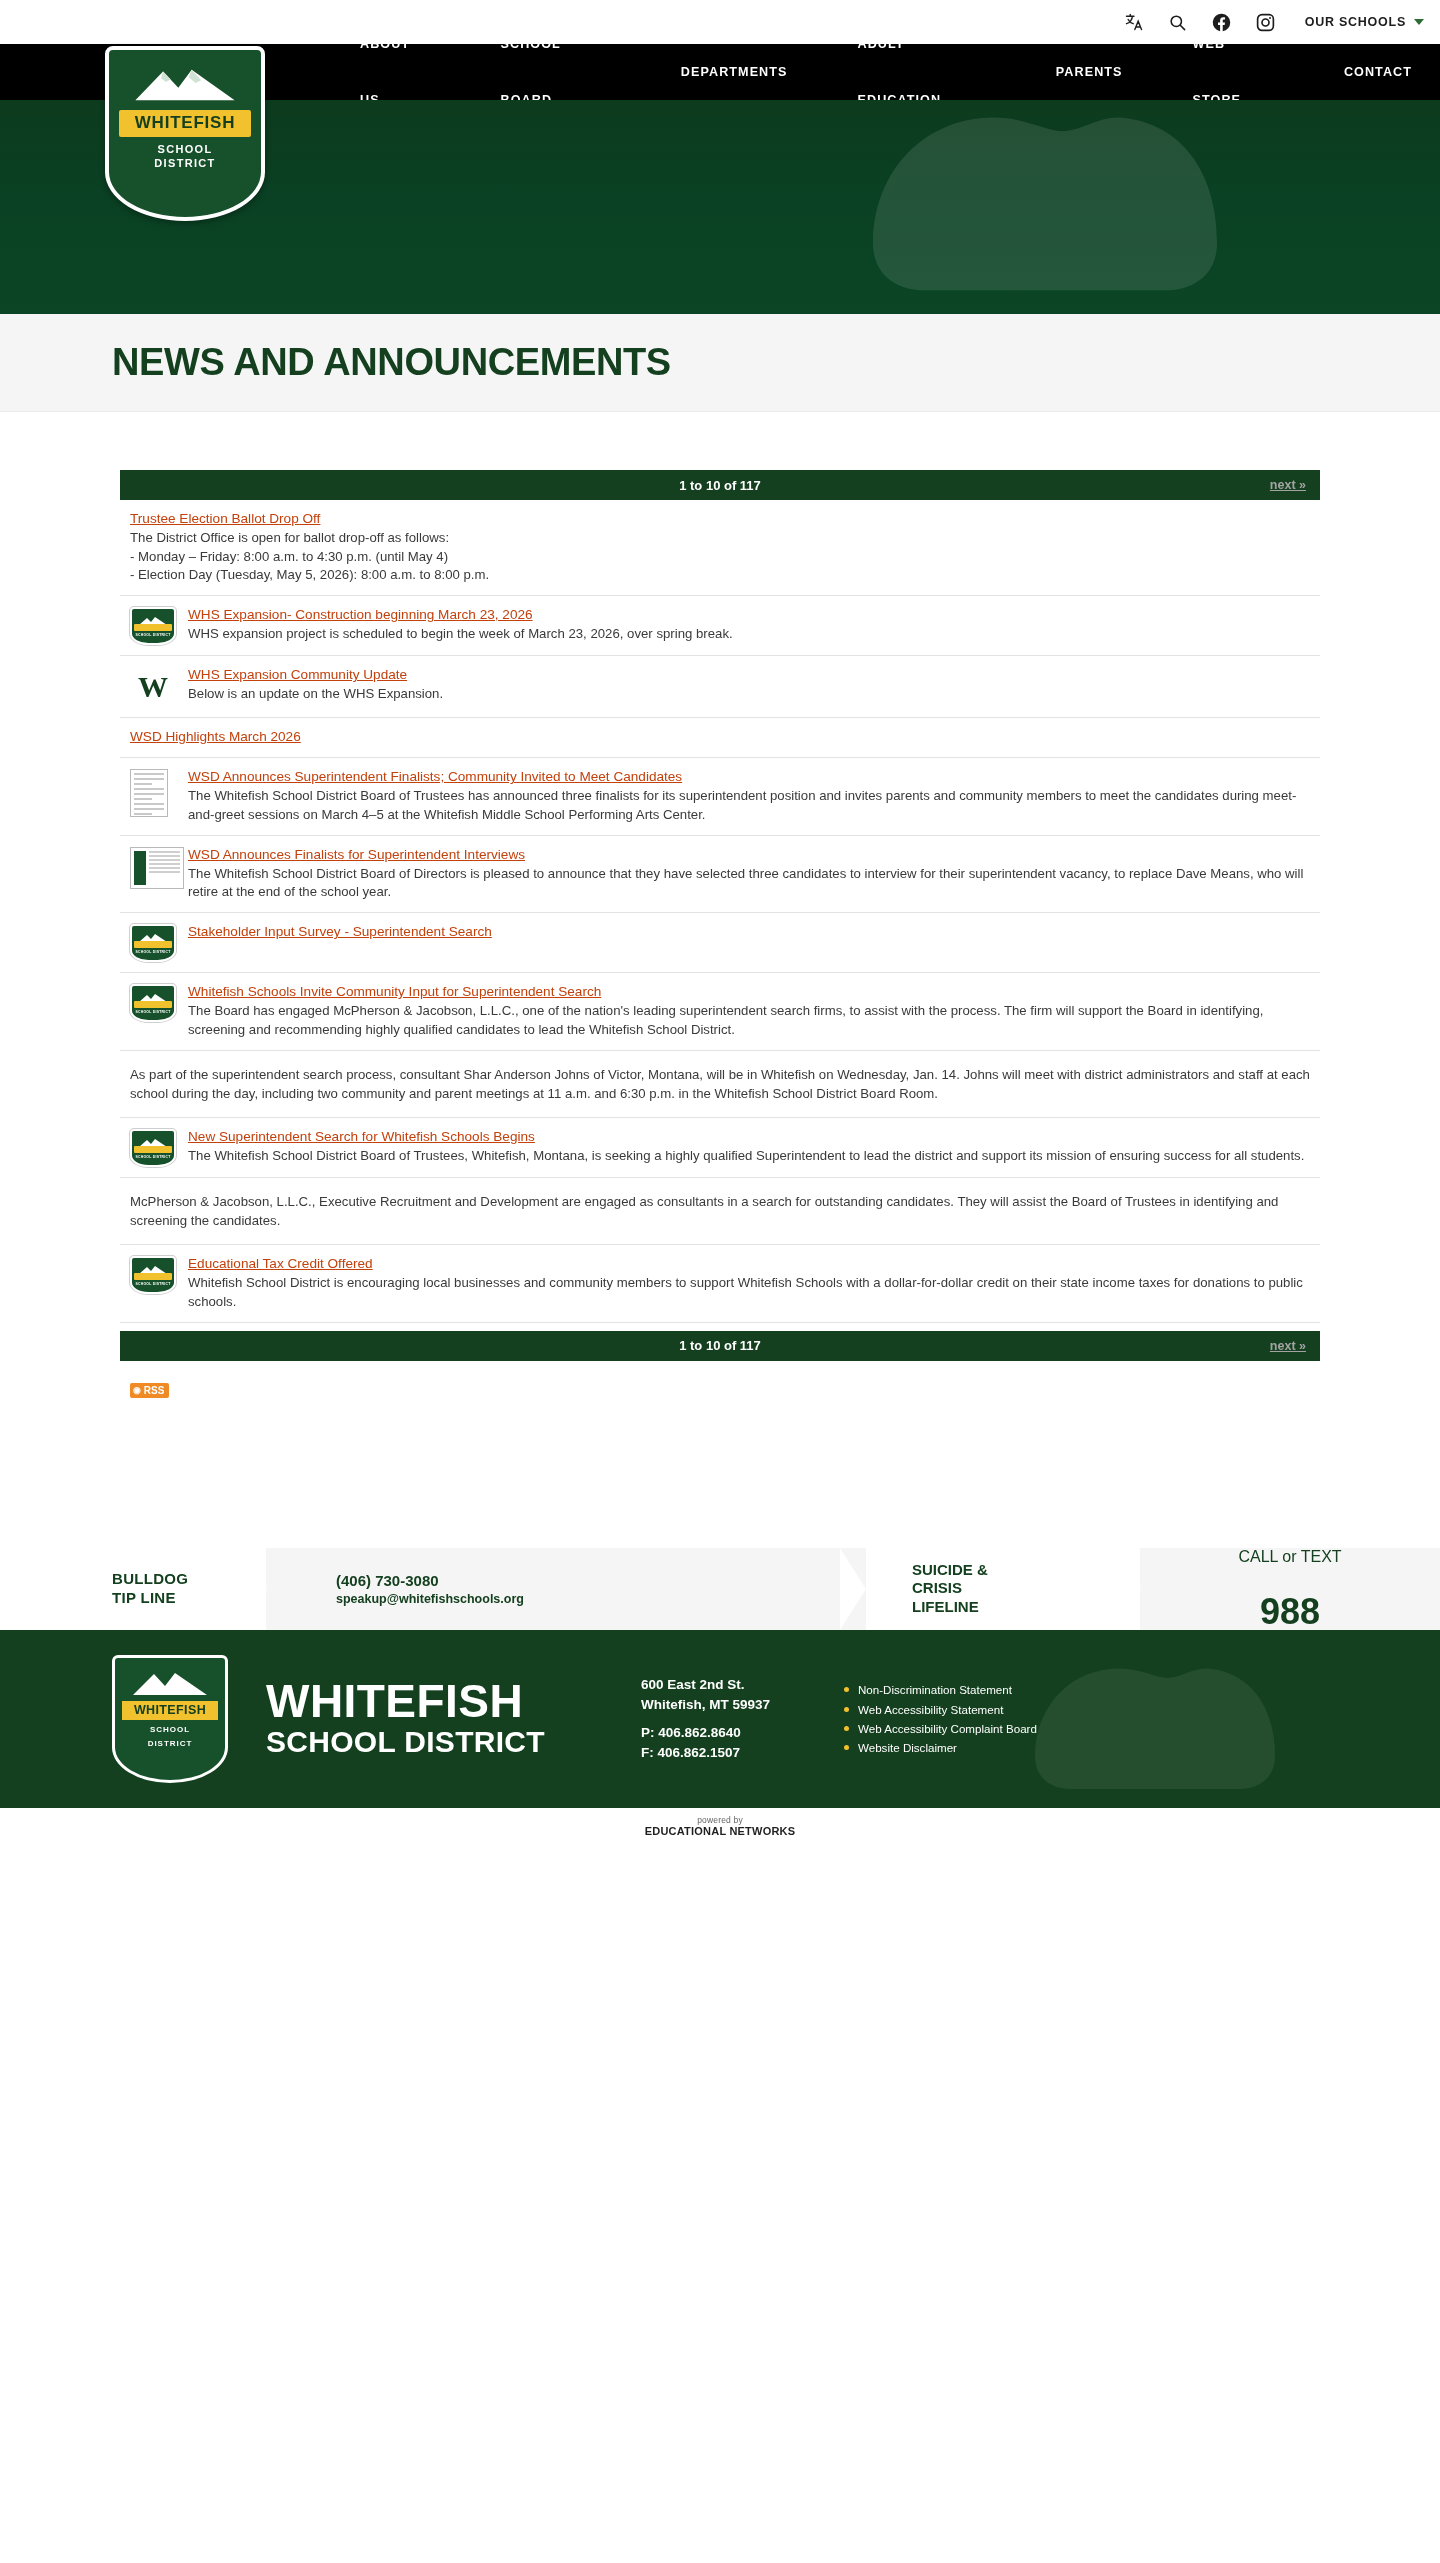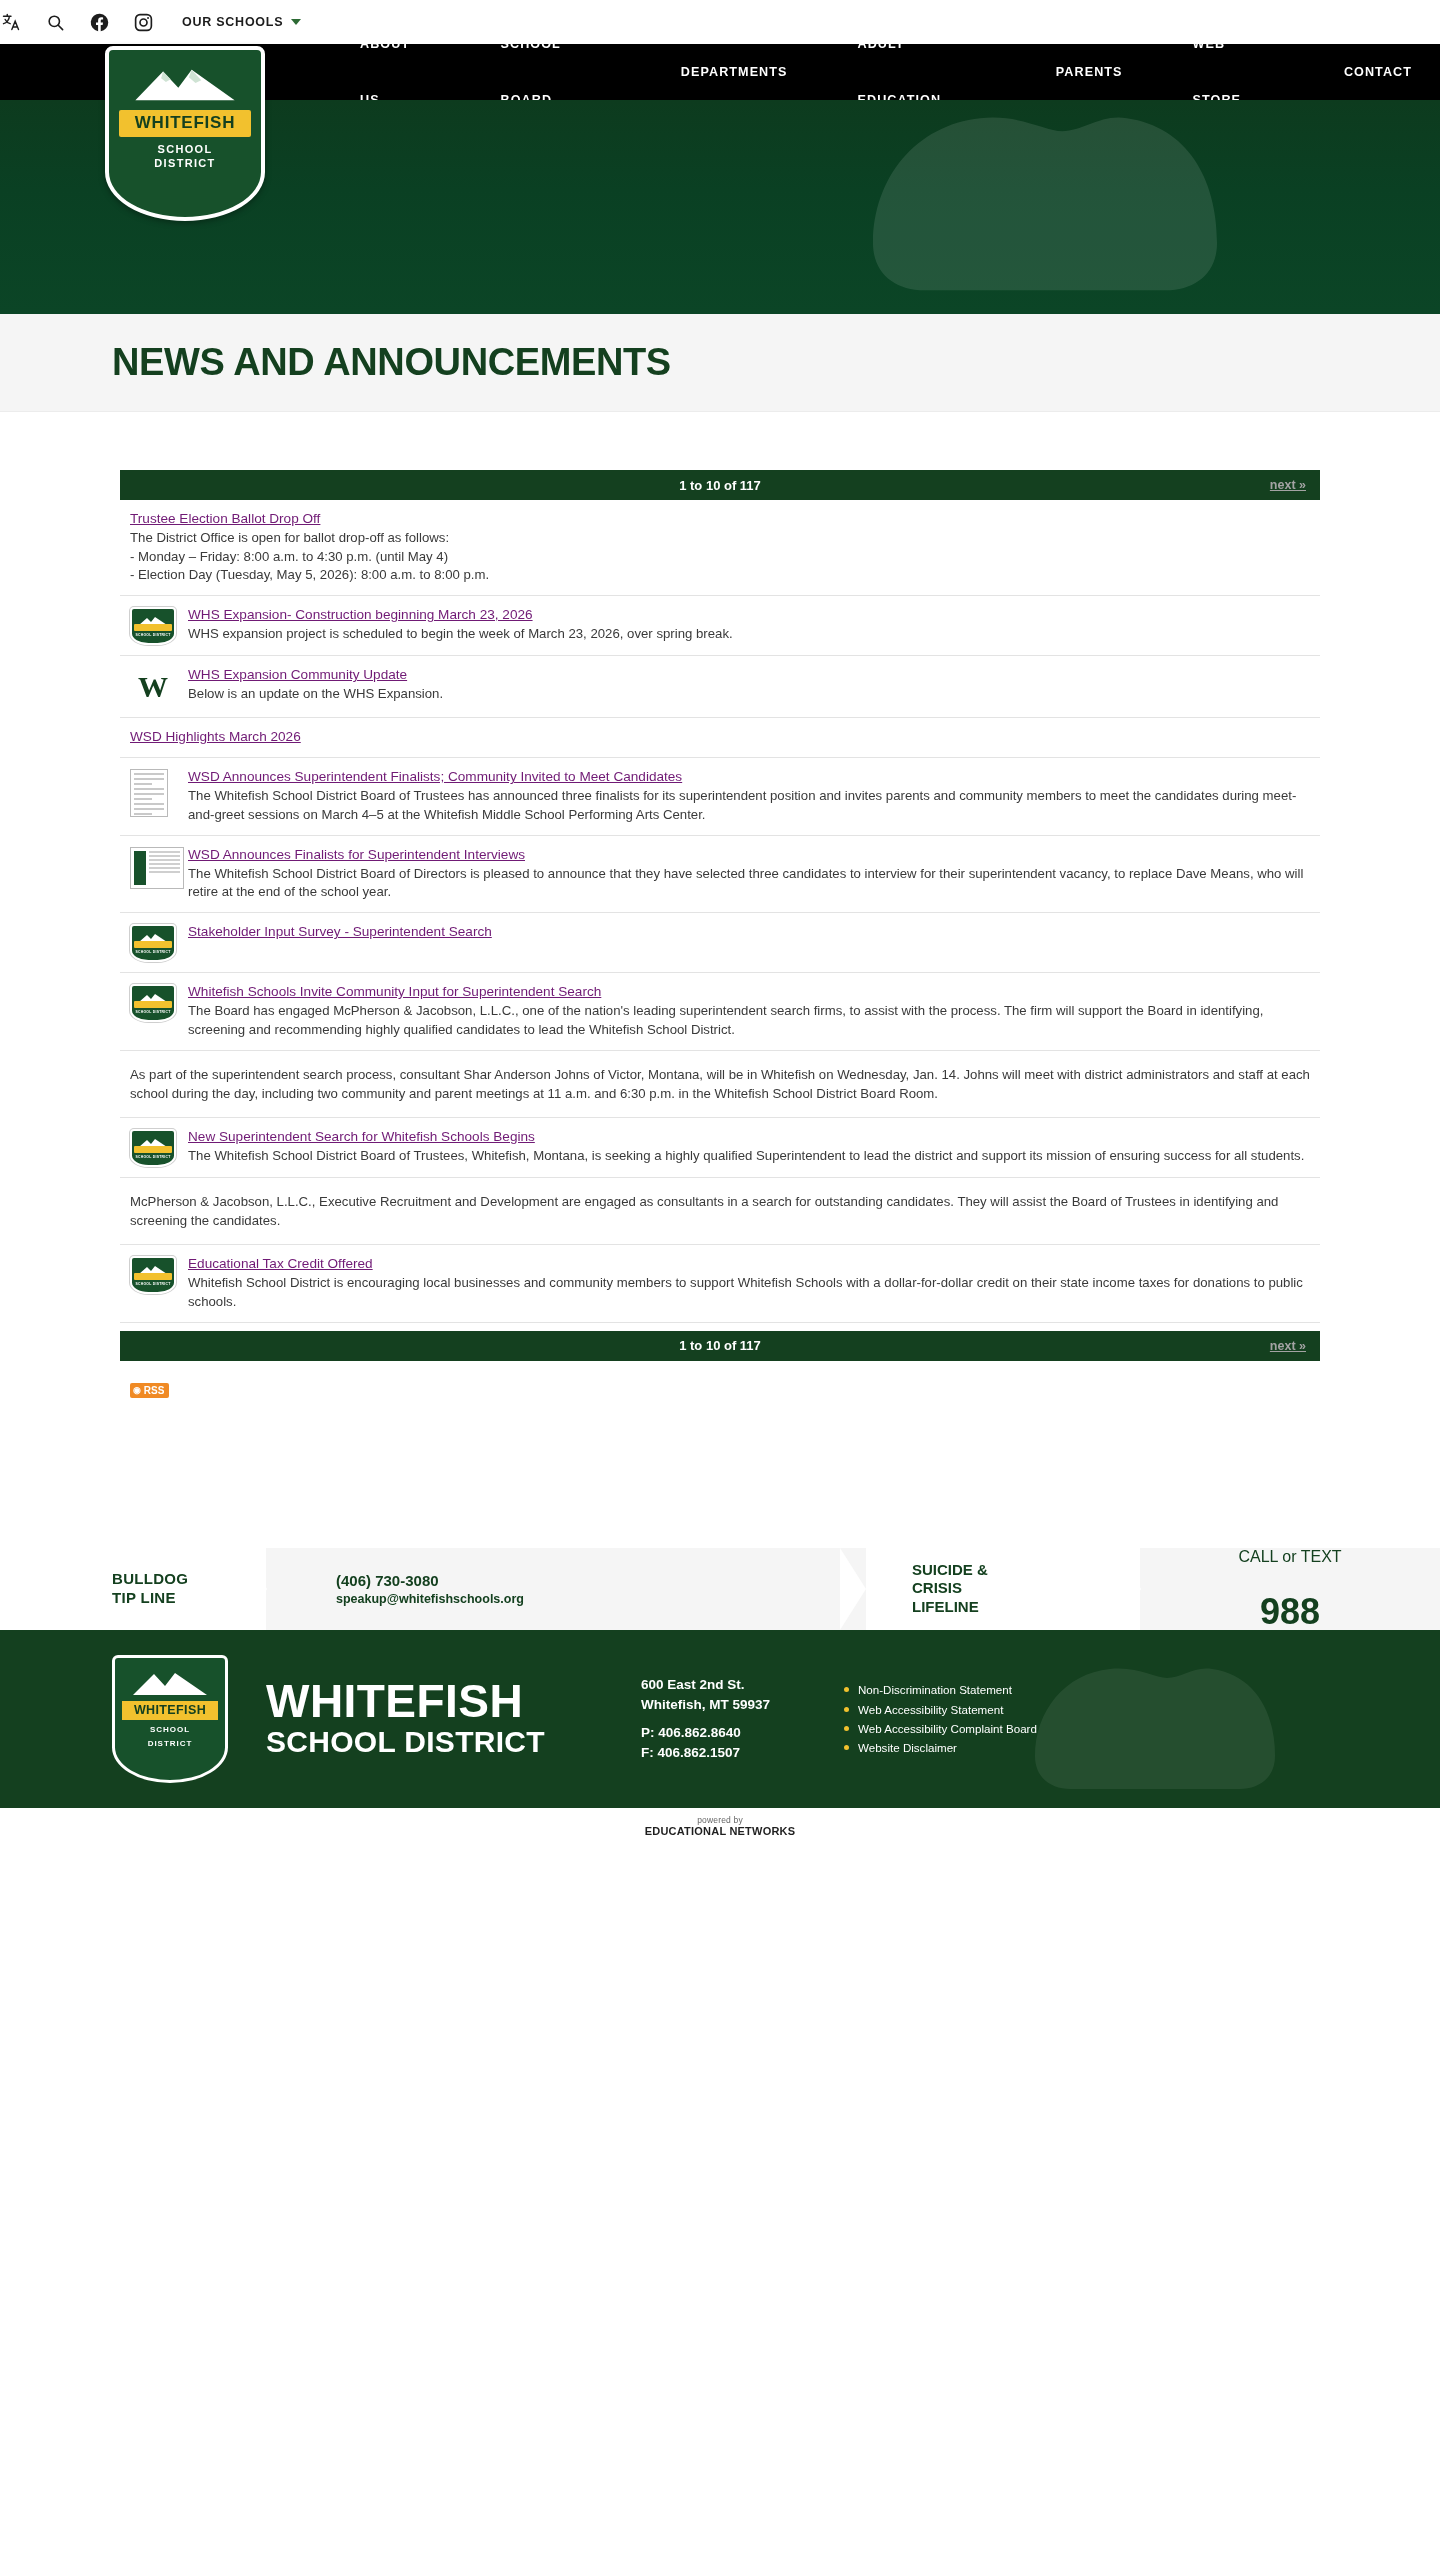--- a/index.html
+++ b/index.html
@@ -11,21 +11,22 @@
     color: #333333;
     -webkit-font-smoothing: antialiased;
   }
 
   
   .topbar {
     height: 44px;
     background: #ffffff;
     display: flex;
     align-items: center;
-    padding-right: 22px;
+    justify-content: flex-end;
+    padding-right: 16px;
     gap: 22px;
   }
   .topbar .icon-btn {
     width: 22px; height: 22px;
     display: flex; align-items: center; justify-content: center;
     color: #1d1d1d;
     cursor: pointer;
   }
   .topbar .icon-btn svg { display: block; }
   .schools-select {
@@ -174,21 +175,21 @@
     align-items: flex-start;
   }
   .item .thumb {
     flex: 0 0 auto;
     width: 46px;
     margin-top: 2px;
   }
   .item .body { flex: 1 1 auto; }
   .item .headline {
     font-size: 13.6px;
-    color: #701a75;
+    color: #c2410c;
     text-decoration: underline;
     display: inline-block;
     margin-bottom: 3px;
     cursor: pointer;
   }
   .item p, .item .line {
     margin: 0;
     font-size: 13.2px;
     line-height: 1.42;
     color: #3a3a3a;

